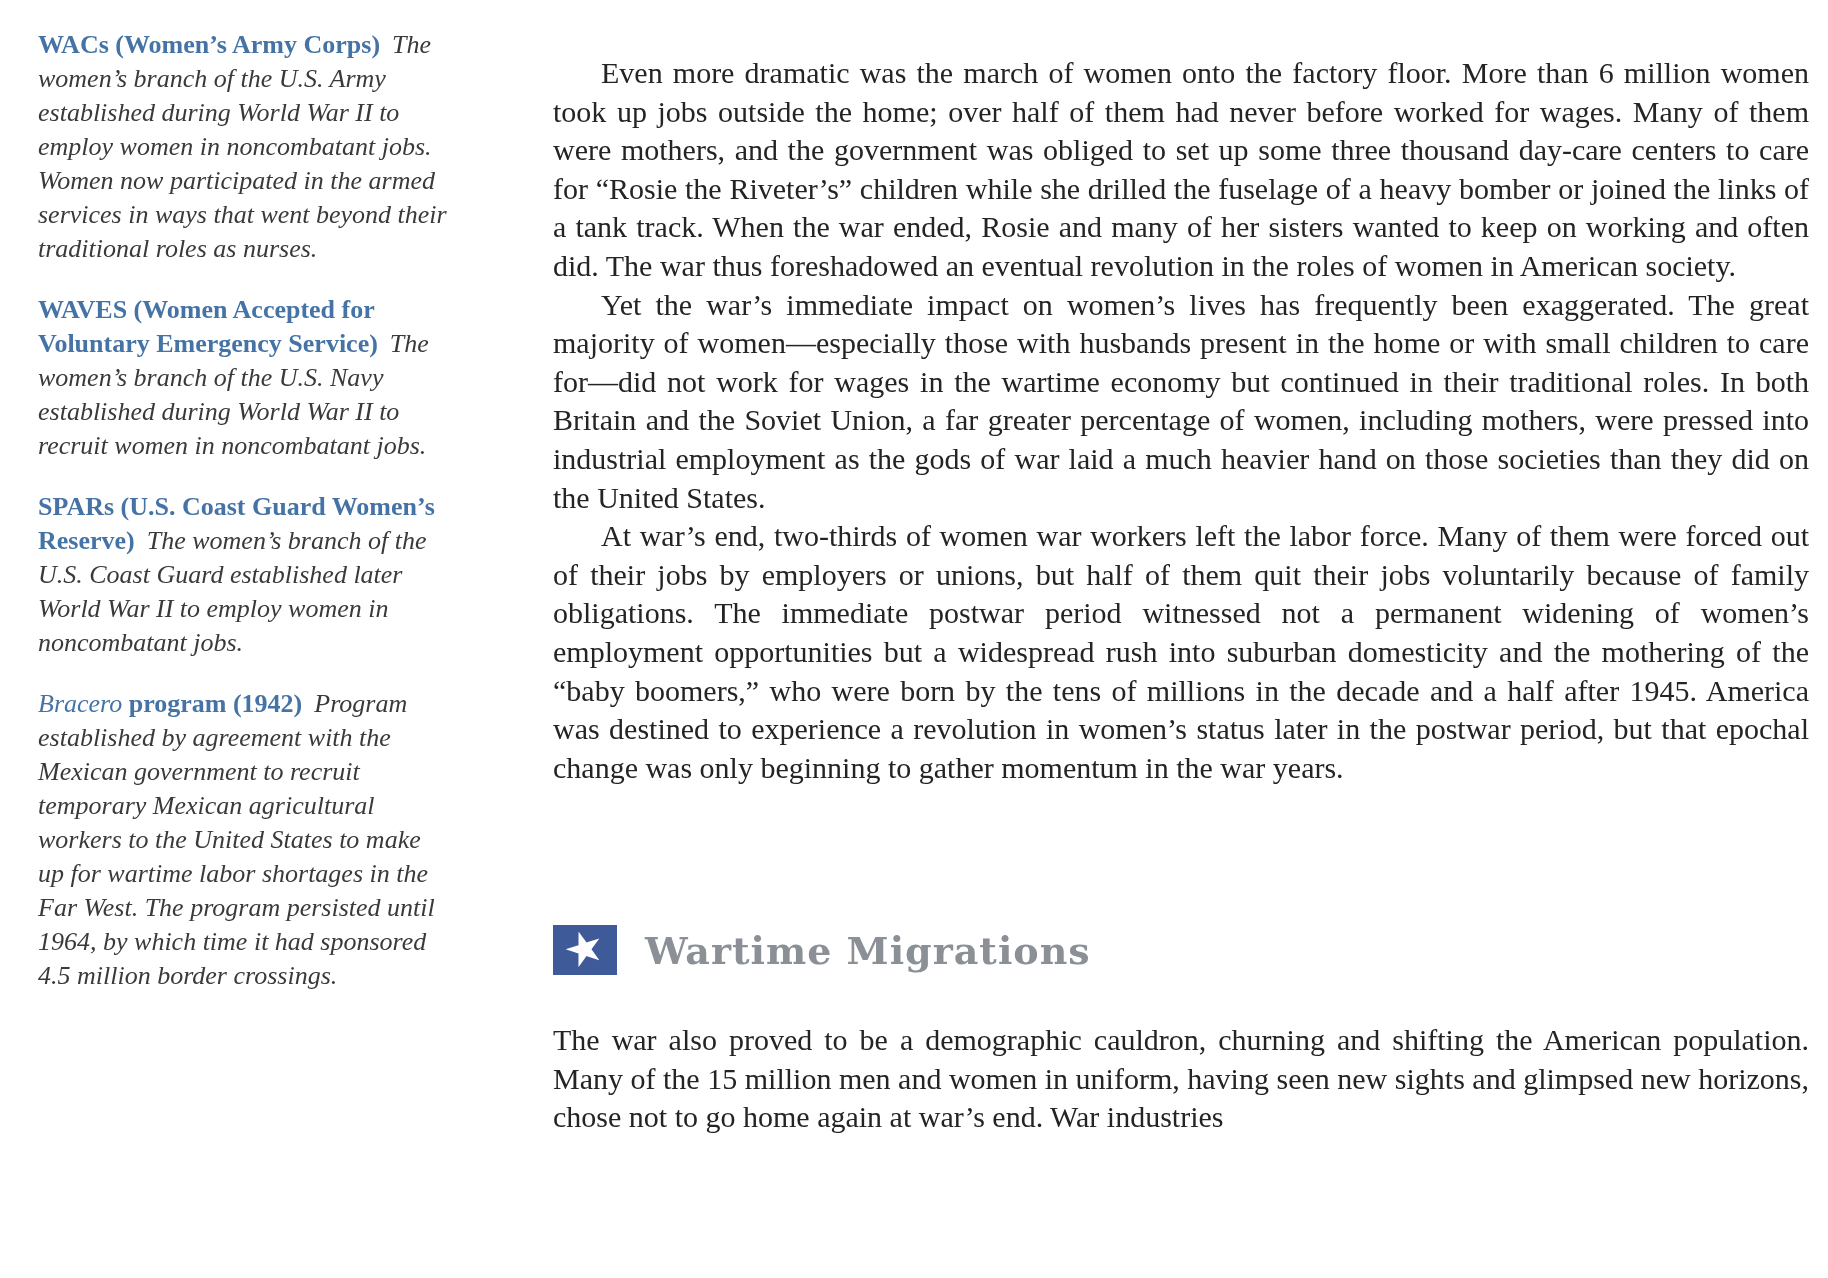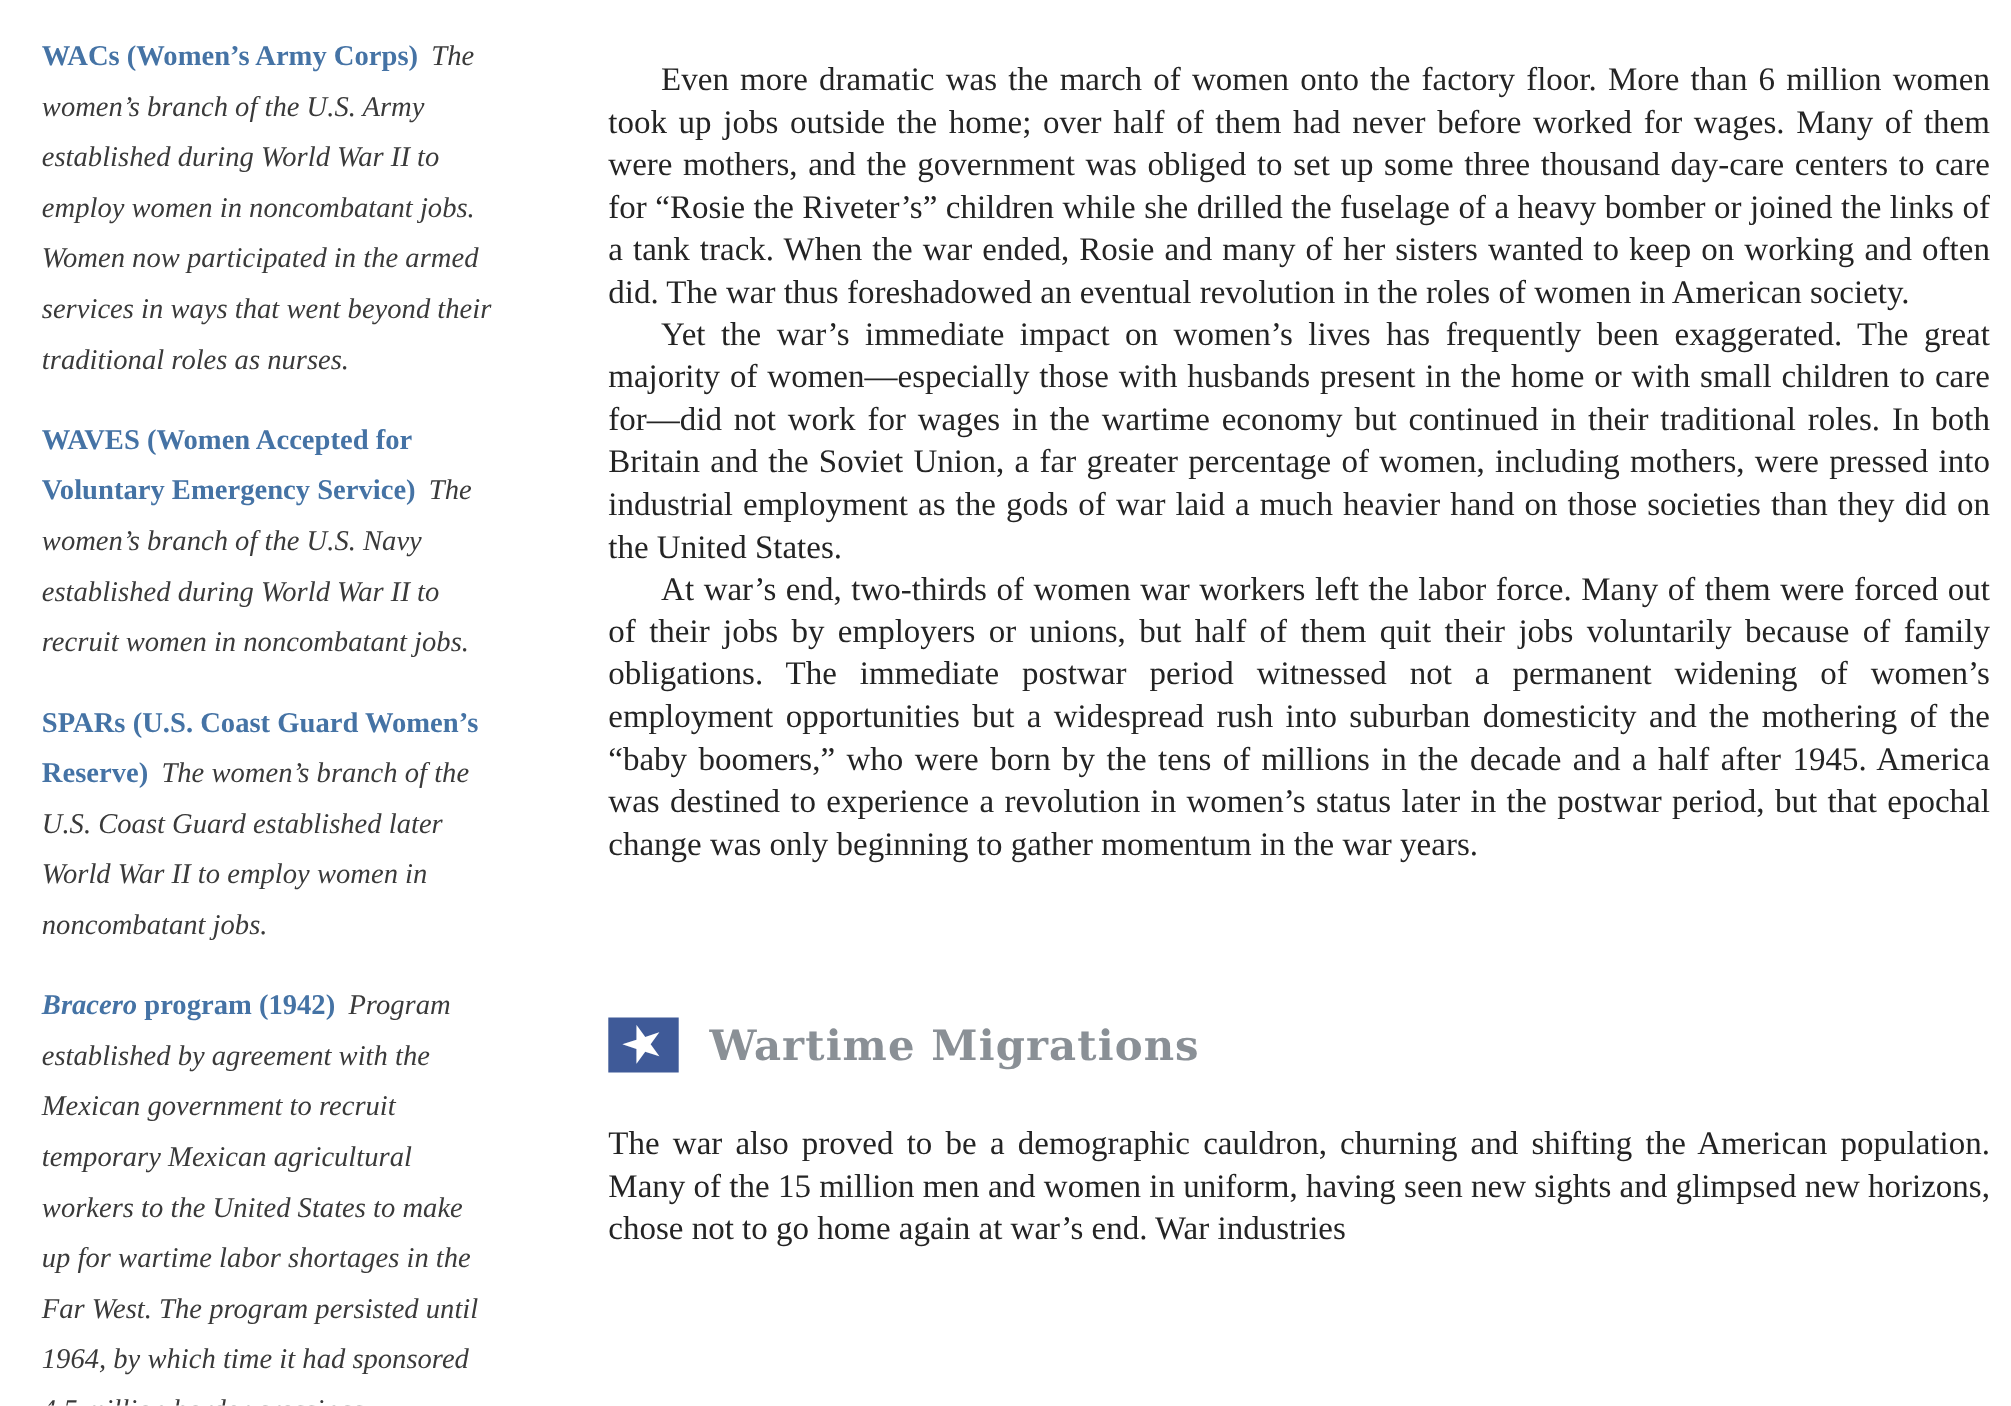--- a/index.html
+++ b/index.html
@@ -21,32 +21,32 @@
   }
   
   .sidebar {
     position: absolute;
     left: 38px;
     top: 28px;
     width: 414px;
   }
   .sidebar .entry {
     font-size: 26px;
-    line-height: 46px;
+    line-height: 34px;
     margin: 0 0 27px 0;
     text-align: left;
   }
   .term {
     color: var(--term-blue);
     font-weight: bold;
     font-style: normal;
   }
   .term-italic {
     color: var(--term-blue);
-    font-weight: bold;
+    font-weight: normal;
     font-style: italic;
   }
   .term-gap { display: inline-block; width: 12px; }
   .definition {
     font-style: italic;
     color: var(--def-text);
   }
   
   .main {
     position: absolute;

